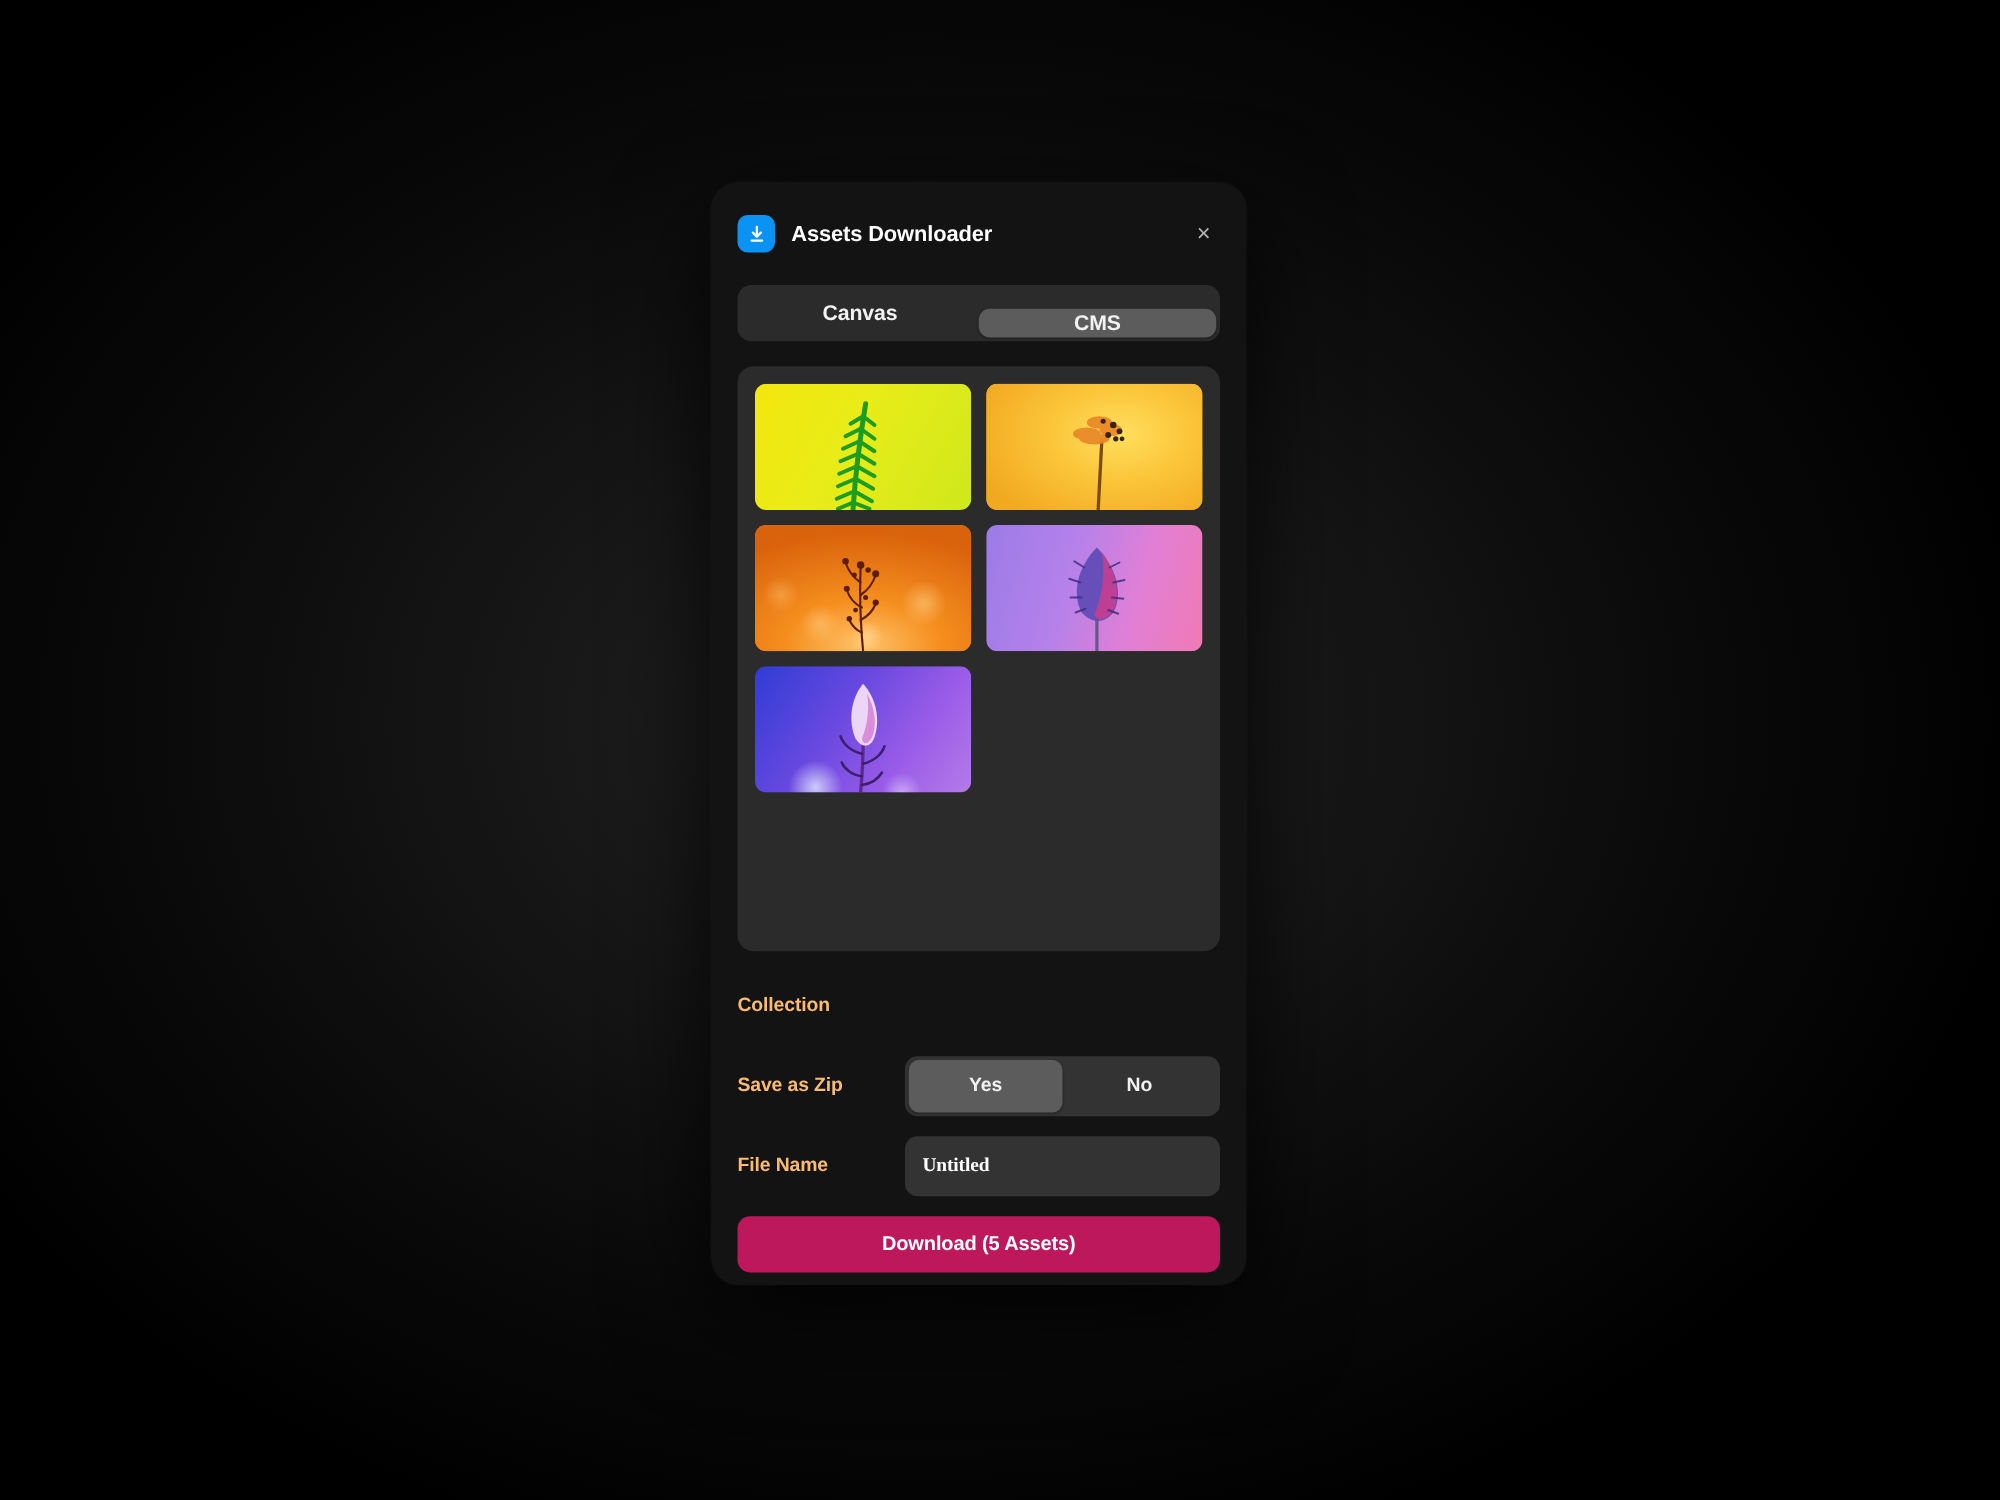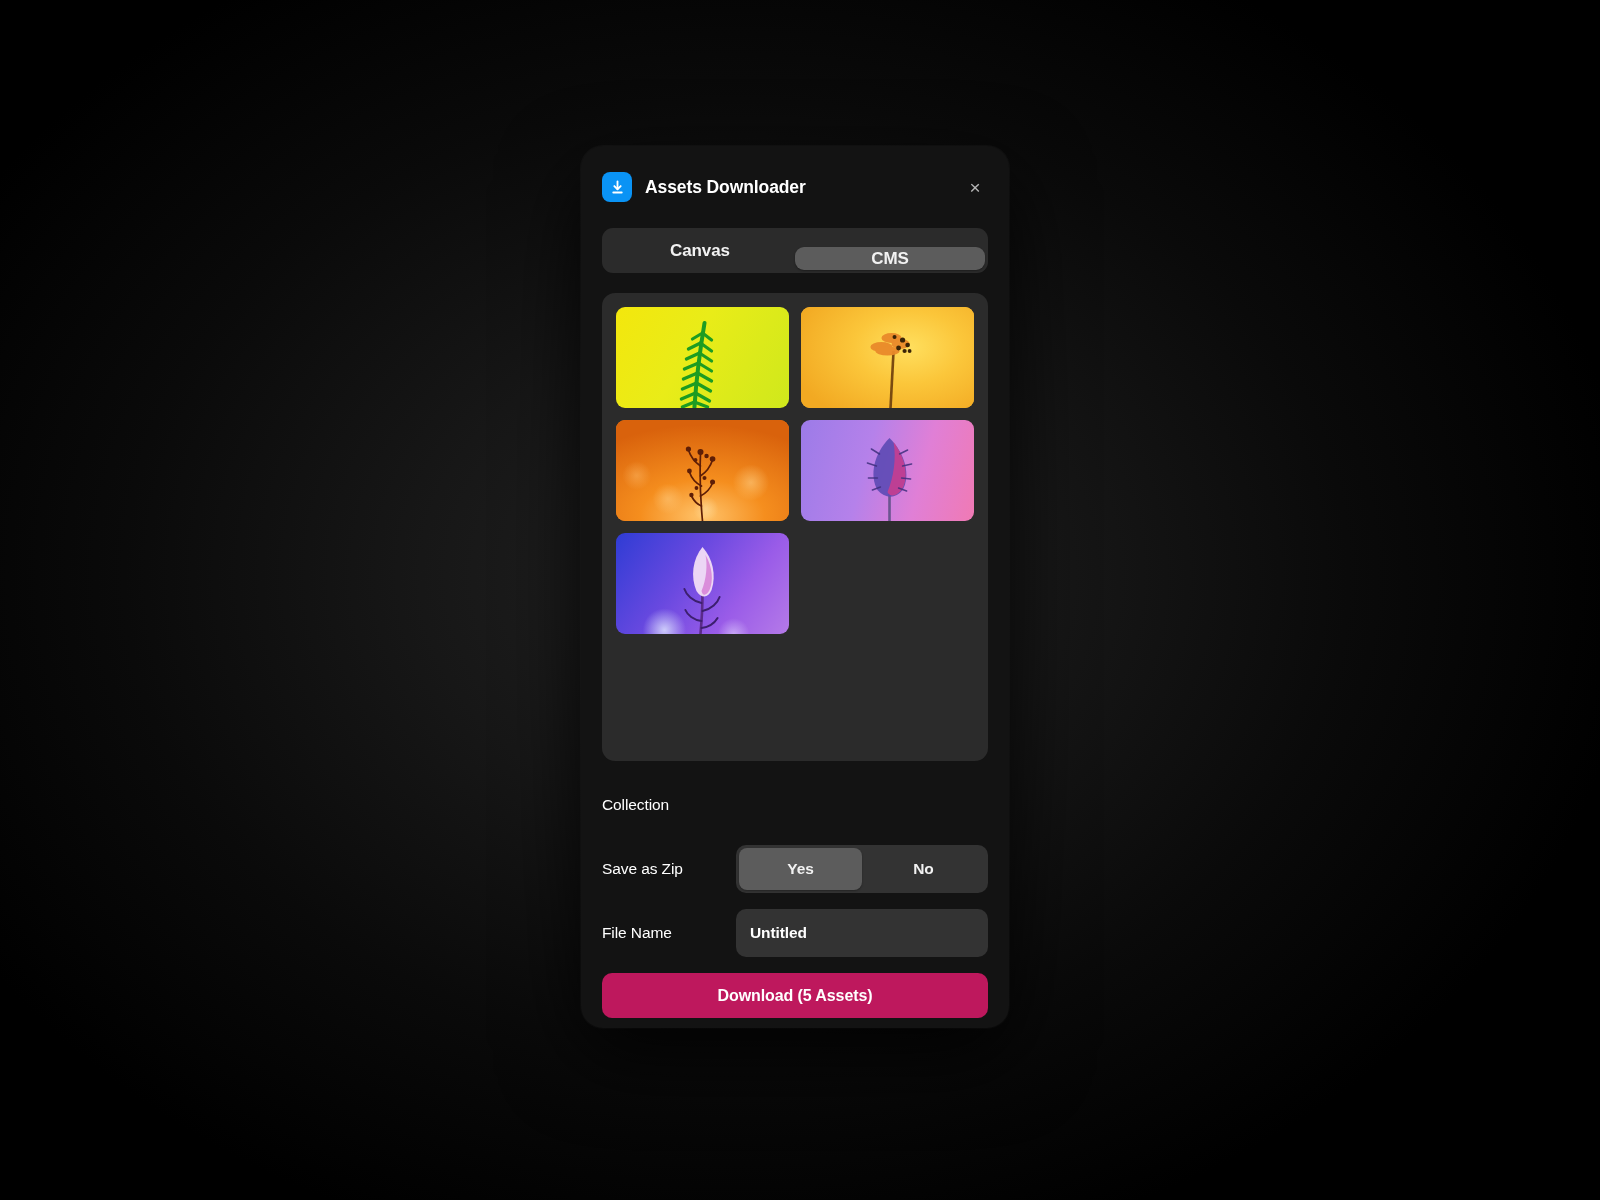--- a/index.html
+++ b/index.html
@@ -17,21 +17,21 @@
     width: 1600px;
     height: 1200px;
     background:
       radial-gradient(ellipse 900px 700px at 46% 48%, #232323 0%, #171717 35%, #0a0a0a 68%, #000000 100%),
       #000;
   }
 
   
   .modal {
     position: absolute;
-    left: 581px;
+    left: 569px;
     top: 146px;
     width: 428px;
     height: 882px;
     background: #131313;
     border-radius: 22px;
     box-shadow: 0 28px 80px rgba(0,0,0,0.85), 0 0 0 1px rgba(255,255,255,0.035);
     padding: 0 21px;
     display: flex;
     flex-direction: column;
   }
@@ -159,23 +159,23 @@
   .form { margin-top: 20px; flex: none; }
   .row {
     display: flex;
     align-items: center;
     height: 48px;
     margin-bottom: 16px;
   }
   .row-label {
     width: 134px;
     flex: none;
-    color: #ffffff;
+    color: #fdba74;
     font-size: 15.5px;
-    font-weight: normal;
+    font-weight: bold;
     letter-spacing: -0.1px;
   }
   .control { flex: 1; height: 100%; }
 
   .select {
     width: 100%; height: 100%;
     background: #333333;
     border-radius: 10px;
     display: flex; align-items: center;
     padding: 0 14px;
@@ -219,21 +219,21 @@
 
   .textfield {
     width: 100%; height: 100%;
     background: #333333;
     border: none;
     border-radius: 10px;
     padding: 0 14px;
     color: #ffffff;
     font-size: 15.5px;
     font-weight: bold;
-    font-family: Liberation Sans, sans-serif;
+    font-family: Liberation Serif, serif;
     letter-spacing: -0.1px;
     outline: none;
   }
 
   
   .download-btn {
     margin-top: 5px;
     width: 100%;
     height: 45px;
     background: #be185d;

